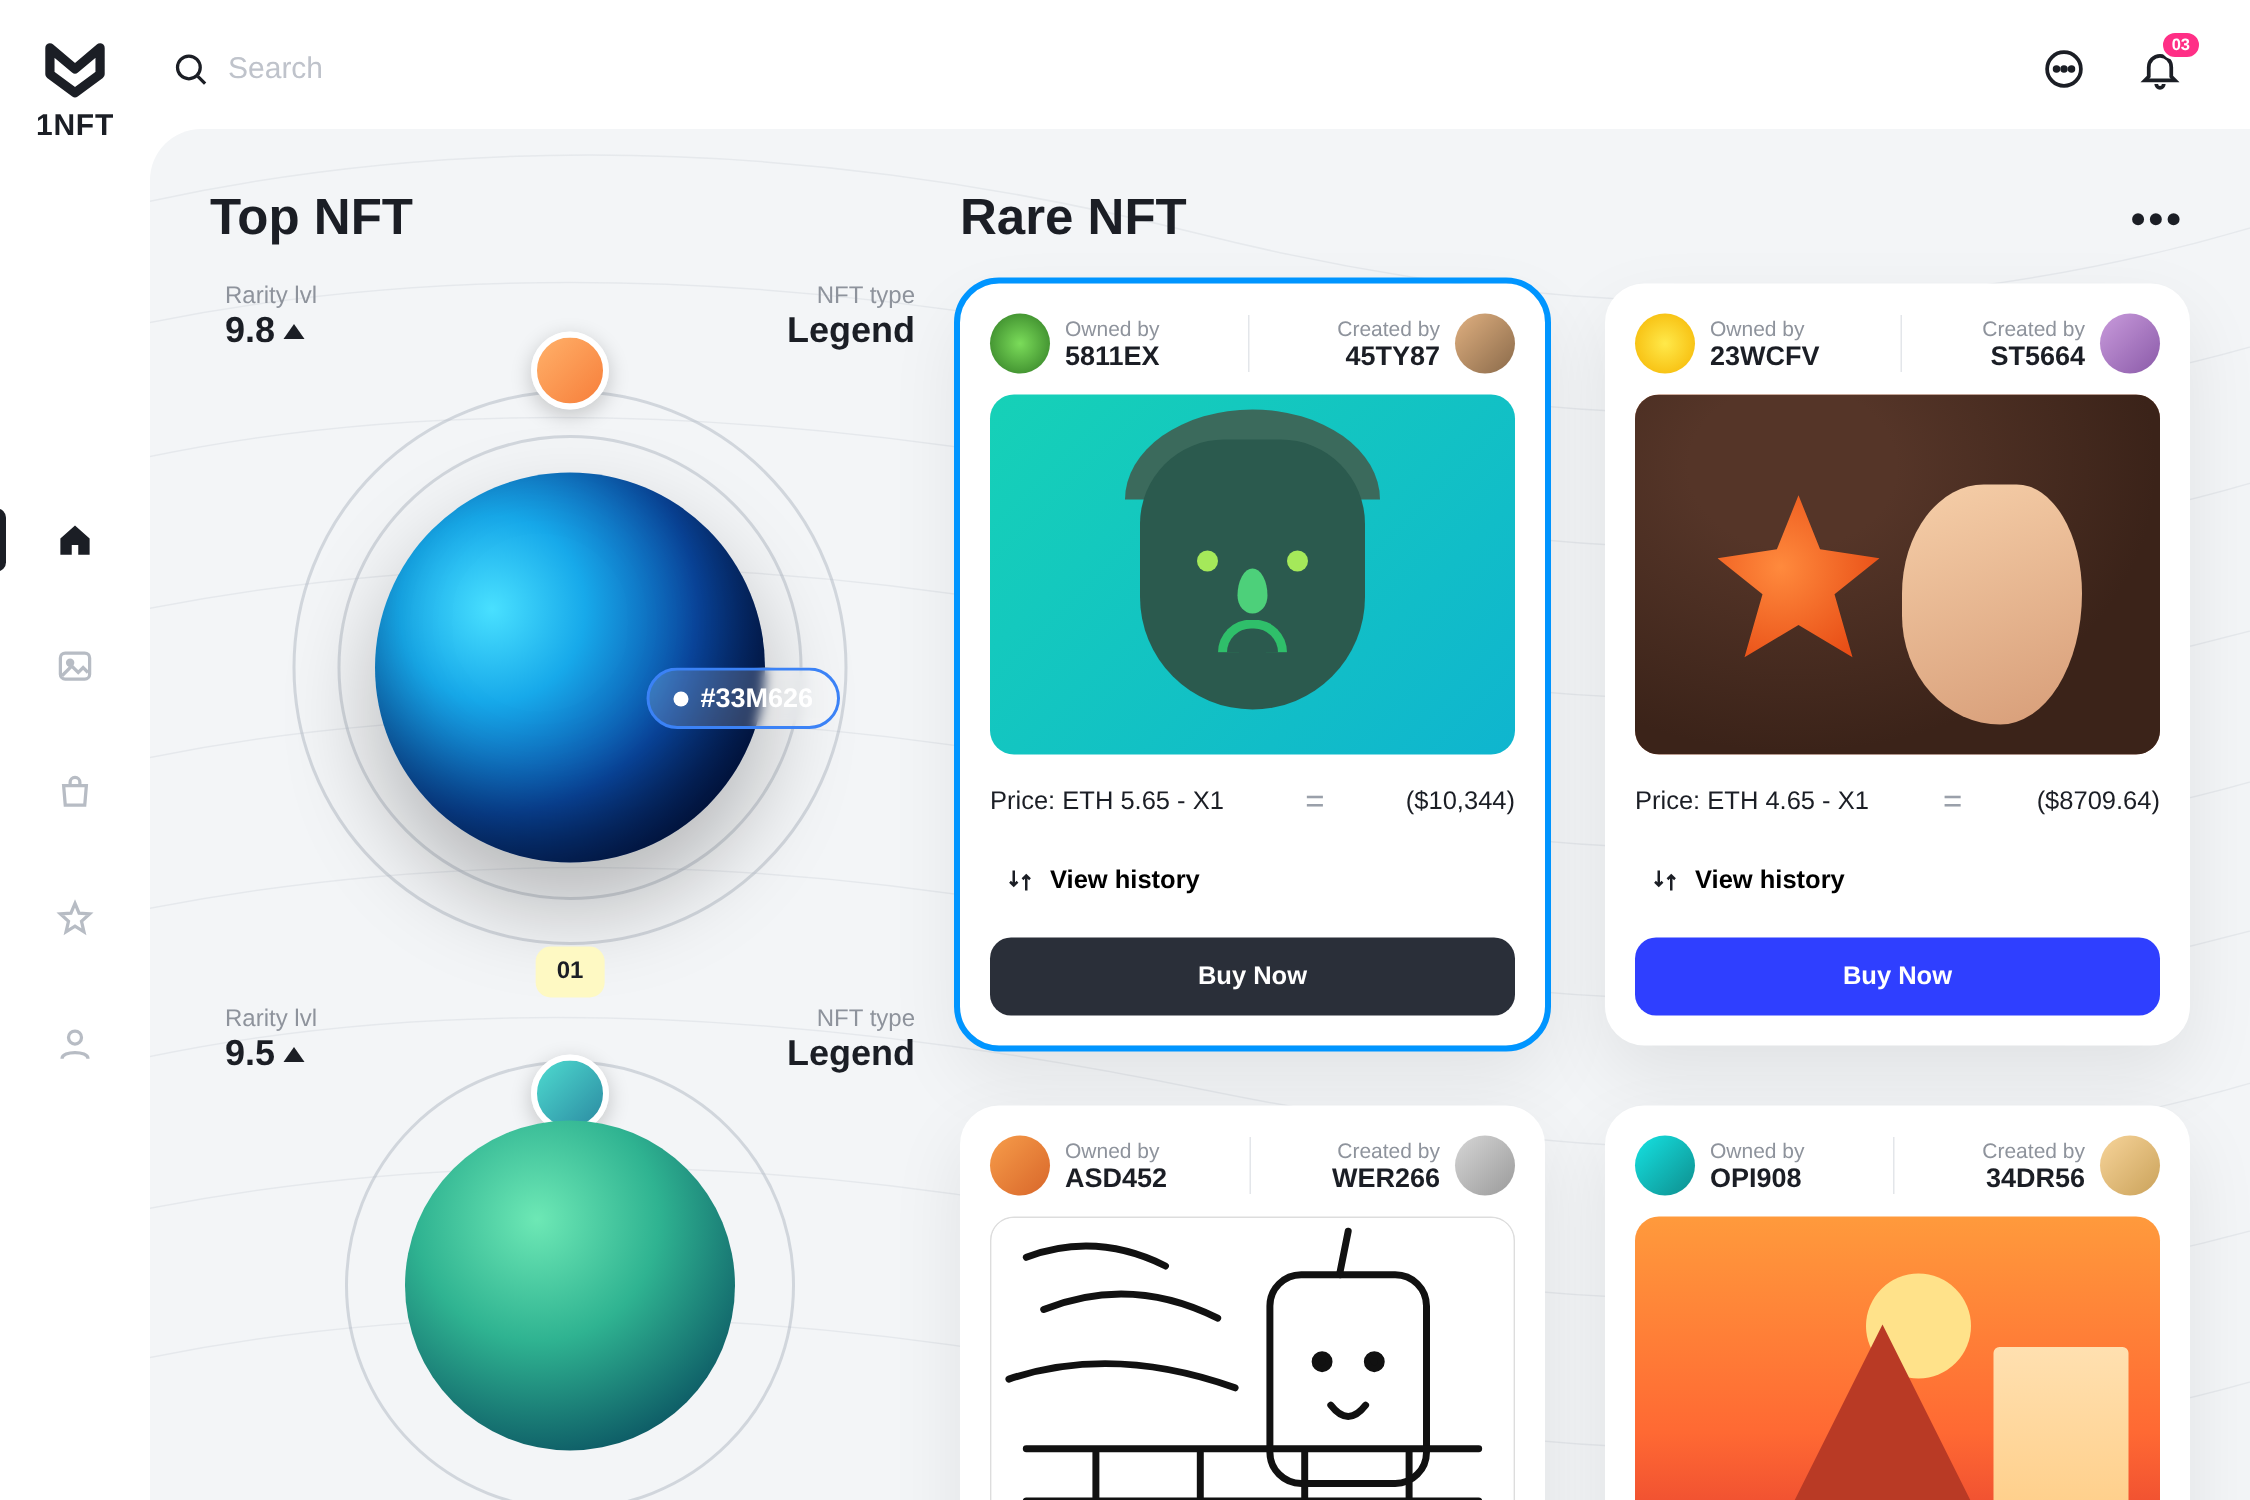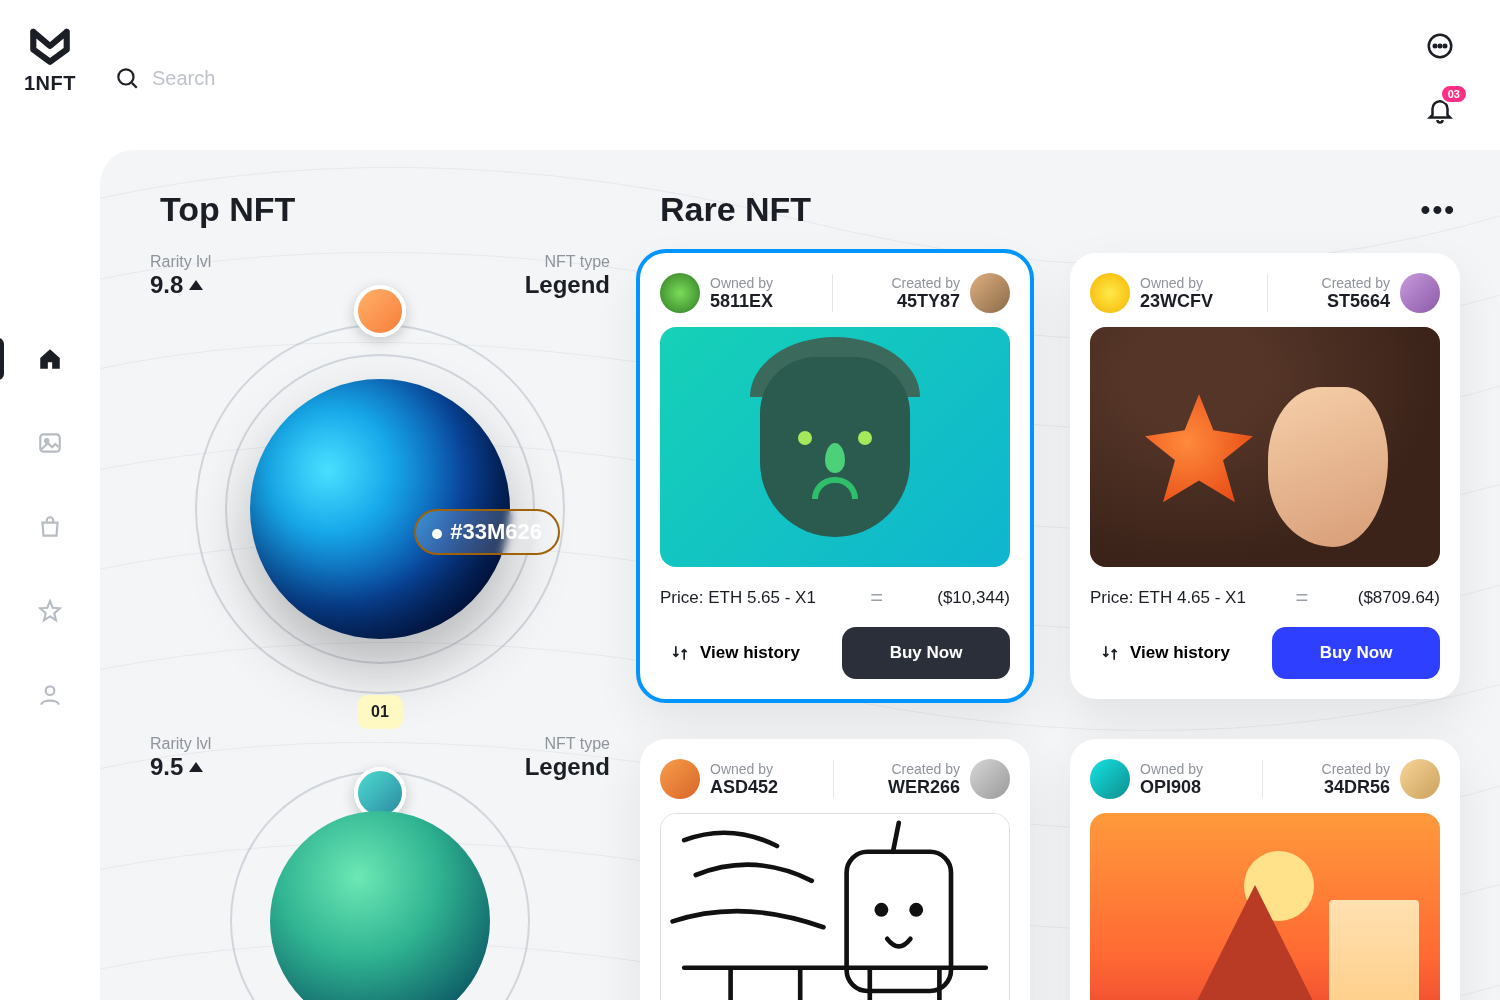--- a/index.html
+++ b/index.html
@@ -21,50 +21,50 @@
 
   
   .topbar { display: flex; align-items: center; padding: 26px 40px 20px 14px; gap: 18px; }
   .search { display: flex; align-items: center; gap: 12px; color: #bfc3cb; font-size: 20px; width: 250px; }
   .search svg { width: 26px; height: 26px; }
   .search input { border: none; outline: none; font-size: 20px; color: #333; width: 160px; }
   .search input::placeholder { color: #bfc3cb; }
   .tabs { display: flex; gap: 12px; }
   .tab { padding: 14px 28px; border-radius: 999px; background: #f5f6f8; color: #6b7280; font-size: 18px; font-weight: 600; cursor: pointer; }
   .tab.active { background: #1b1e25; color: #fff; }
-  .top-actions { margin-left: auto; display: flex; gap: 24px; align-items: center; flex-direction: column; }
+  .top-actions { margin-left: auto; display: flex; gap: 24px; align-items: center; }
   .icon-btn { width: 40px; height: 40px; display: flex; align-items: center; justify-content: center; cursor: pointer; position: relative; }
   .icon-btn svg { width: 30px; height: 30px; }
   .badge { position: absolute; top: -6px; right: -8px; background: #ff2f86; color: #fff; font-size: 11px; font-weight: 700; padding: 2px 6px; border-radius: 999px; border: 2px solid #fff; }
 
   
   .content { flex: 1; background: #f3f5f7; border-radius: 34px 0 0 0; padding: 40px 40px 0 40px; display: flex; gap: 20px; overflow: hidden; position: relative; }
   .topo { position: absolute; inset: 0; opacity: 0.5; pointer-events: none; }
 
   .col-left { width: 480px; display: flex; flex-direction: column; position: relative; z-index: 1; }
   .col-right { flex: 1; position: relative; z-index: 1; }
 
-  h2 { font-size: 34px; font-weight: 800; color: #1b1e25; margin-bottom: 24px; margin-left: 20px; }
+  h2 { font-size: 34px; font-weight: 800; color: #1b1e25; margin-bottom: 24px; }
   .more-dots { position: absolute; right: 44px; top: 44px; font-size: 28px; font-weight: 800; color: #1b1e25; letter-spacing: 2px; cursor: pointer; z-index: 2; }
 
   
   .hero { position: relative; width: 100%; }
   .hero-meta { display: flex; justify-content: space-between; padding: 0 10px 10px 10px; }
   .meta-block .meta-label { color: #8e939c; font-size: 16px; }
   .meta-block .meta-value { font-size: 24px; font-weight: 800; color: #1b1e25; display: flex; align-items: center; gap: 6px; }
   .meta-right { text-align: right; }
   .caret-up { width: 0; height: 0; border-left: 7px solid transparent; border-right: 7px solid transparent; border-bottom: 10px solid #1b1e25; display: inline-block; }
   .orbit { position: relative; width: 400px; height: 400px; margin: 0 auto; display: flex; align-items: center; justify-content: center; }
   .ring1, .ring2 { position: absolute; border-radius: 50%; border: 2px solid rgba(180,188,198,0.55); }
   .ring1 { width: 370px; height: 370px; }
   .ring2 { width: 310px; height: 310px; }
   .globe { width: 260px; height: 260px; border-radius: 50%; background: radial-gradient(circle at 30% 35%, #49e0ff 0%, #17a9ea 25%, #0a4aa7 55%, #01124a 85%); box-shadow: 0 30px 60px rgba(0,0,0,0.25), inset -20px -30px 60px rgba(0,0,0,0.4); position: relative; }
   .orbit-avatar { position: absolute; top: -24px; left: 50%; transform: translateX(-50%); width: 52px; height: 52px; border-radius: 50%; background: linear-gradient(135deg,#ffb16a,#f77e3a); border: 4px solid #fff; box-shadow: 0 4px 14px rgba(0,0,0,0.2); }
   .orbit-num { position: absolute; bottom: -20px; left: 50%; transform: translateX(-50%); background: #fef9c3; border-radius: 10px; padding: 8px 14px; font-weight: 800; font-size: 16px; color: #1b1e25; }
-  .tag-pill { position: absolute; right: 20px; top: 50%; background: rgba(255,255,255,0.18); backdrop-filter: blur(4px); border: 2px solid #a16207; border-radius: 999px; padding: 8px 16px; color: #fff; font-weight: 700; font-size: 22px; }
+  .tag-pill { position: absolute; right: 20px; top: 50%; background: rgba(255,255,255,0.18); backdrop-filter: blur(4px); border: 2px solid #3b82f6; border-radius: 999px; padding: 8px 16px; color: #fff; font-weight: 700; font-size: 18px; }
   .tag-pill::before { content: ""; width: 10px; height: 10px; background: #fff; border-radius: 50%; display: inline-block; margin-right: 8px; }
   .hero-title { text-align: center; margin-top: 30px; }
   .hero-title .t1 { font-size: 34px; font-weight: 800; color: #1b1e25; }
   .hero-title .t2 { font-size: 30px; color: #1b1e25; font-weight: 400; }
 
   .hero2 { margin-top: 26px; }
   .globe2 { width: 220px; height: 220px; border-radius: 50%; background: radial-gradient(circle at 40% 30%, #6de8b5 0%, #2fb391 40%, #0d5a65 80%); position: relative; margin: 0 auto; }
   .orbit-avatar2 { position: absolute; top: -24px; left: 50%; transform: translateX(-50%); width: 52px; height: 52px; border-radius: 50%; background: linear-gradient(135deg,#4edbd0,#2b8aa1); border: 4px solid #fff; box-shadow: 0 4px 14px rgba(0,0,0,0.2); }
 
   
@@ -78,21 +78,21 @@
   .party .pval { font-size: 18px; font-weight: 800; color: #1b1e25; }
   .party.right { text-align: right; }
   .party.right .party-col { align-items: flex-end; }
   .avatar { width: 40px; height: 40px; border-radius: 50%; }
   .vline { width: 1px; height: 38px; background: #e3e6ea; }
   .art { width: 100%; height: 240px; border-radius: 16px; background: #ddd; display: flex; align-items: center; justify-content: center; overflow: hidden; }
   .price-row { display: flex; align-items: center; justify-content: space-between; margin-top: 18px; font-size: 17px; color: #1b1e25; }
   .price-row .pl { font-weight: 700; }
   .price-row .pl span { font-weight: 400; }
   .eq { font-size: 22px; color: #9aa0aa; }
-  .actions { display: flex; gap: 14px; margin-top: 16px; }
+  .actions { display: flex; gap: 14px; margin-top: 16px; flex-direction: column; }
   .btn-history { flex: 1; display: flex; align-items: center; gap: 10px; font-weight: 700; font-size: 17px; cursor: pointer; padding: 14px 10px; }
   .btn-buy { flex: 1; padding: 16px 10px; border-radius: 14px; font-weight: 700; font-size: 17px; text-align: center; cursor: pointer; color: #fff; }
   .btn-buy.dark { background: #2a2f39; }
   .btn-buy.blue { background: #2f3fff; }
 
   
   .art1 { background: linear-gradient(135deg,#16d1b7,#0fb5cf); }
   .art2 { background: linear-gradient(135deg,#f7b08f,#915d4f); }
   .art3 { background: #fff; border: 1px solid #ddd; }
   .art4 { background: linear-gradient(180deg,#ff9a3c 0%,#ff6933 60%,#e23a2f 100%); }

